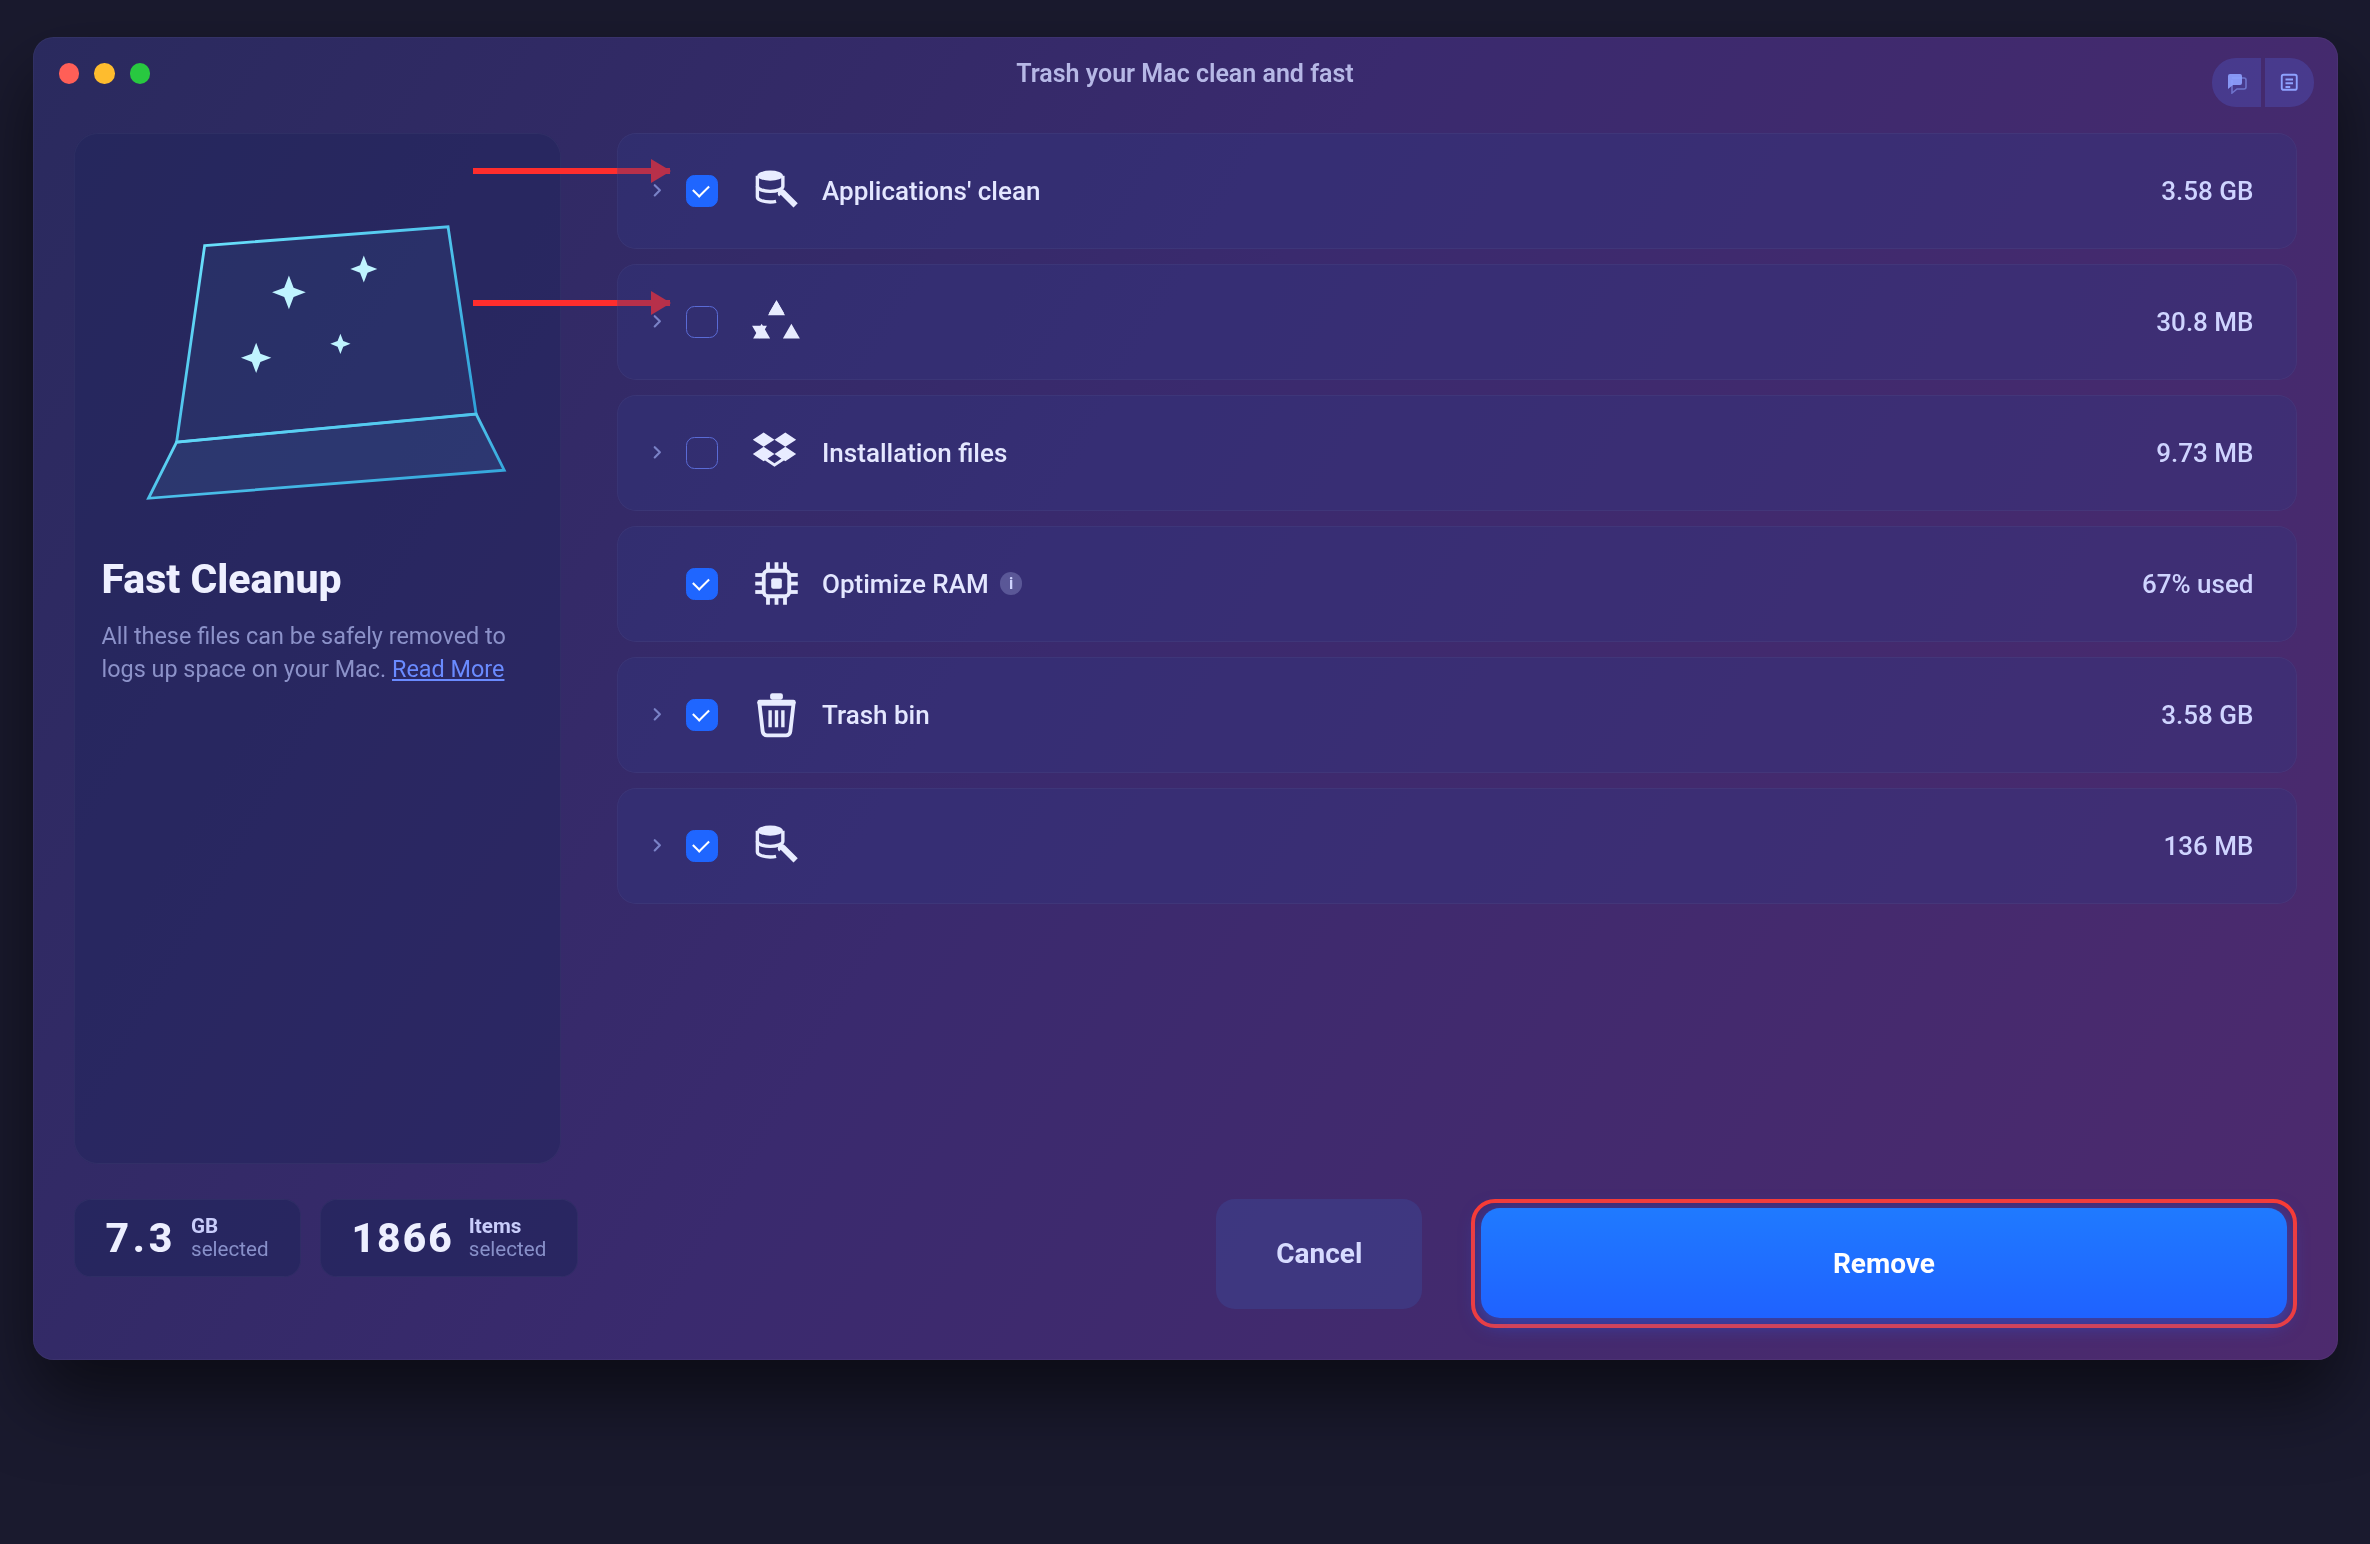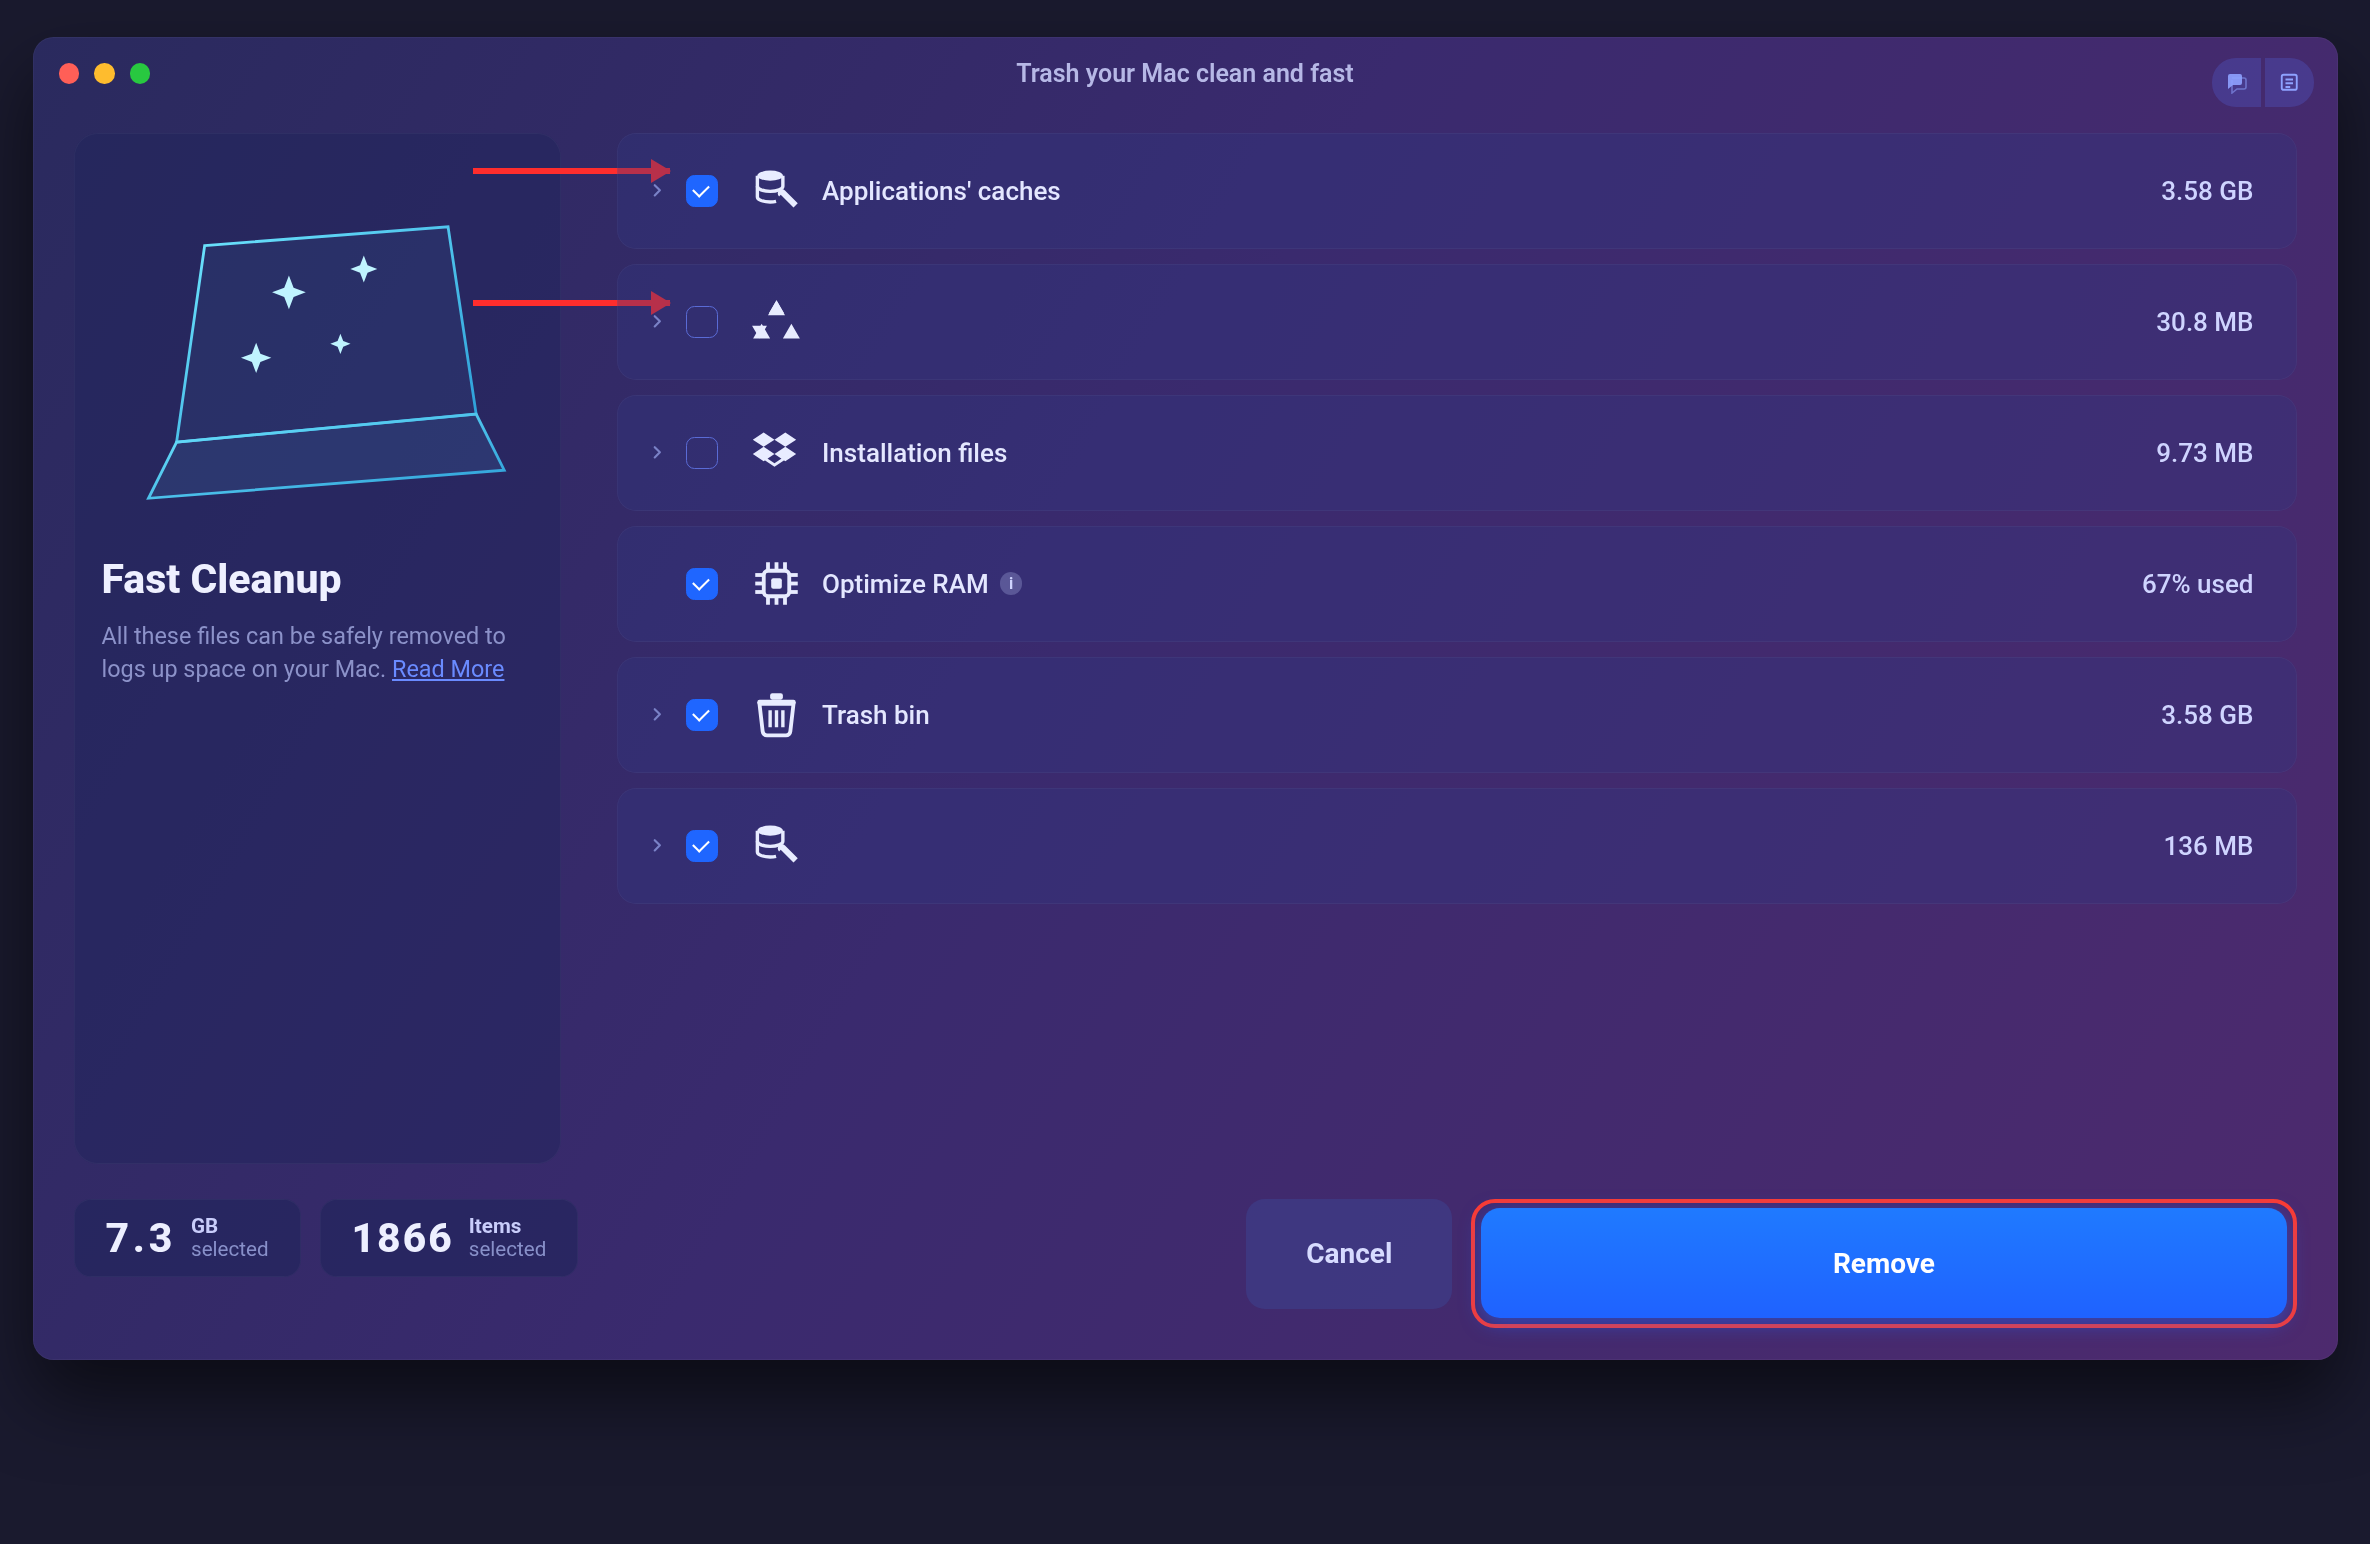--- a/index.html
+++ b/index.html
@@ -143,21 +143,21 @@
     padding: 0 52px;
     cursor:pointer; user-select:none;
   }
   .btn.cancel { color:#d7dbff; background: rgba(60,70,150,0.45); min-width: 206px; }
   .btn.remove {
     color:#fff; background: linear-gradient(180deg,#1f7aff,#1f62ff);
     min-width: 806px;
     box-shadow: 0 5.6px 20.6px rgba(31,102,255,0.5);
   }
   .remove-wrap {
-    border: 4.7px solid #ff3b30; border-radius: 24px; padding: 5.6px;
+    border: 4.7px solid #ff3b30; border-radius: 24px; padding: 5.6px; margin-left: 30px;
   }
 </style>
 </head>
 <body>
 
 <div class="window">
 
   <div class="titlebar">
     <div class="traffic-lights">
       <div class="tl red"></div>
@@ -233,21 +233,21 @@
           <div class="cb checked"></div>
           <div class="ico">
             <svg width="51" height="51" viewBox="0 0 24 24" fill="currentColor">
               <ellipse cx="9" cy="5" rx="6" ry="2.4"></ellipse>
               <path d="M3 5v5c0 1.3 2.7 2.4 6 2.4s6-1.1 6-2.4V5" fill="none" stroke="currentColor" stroke-width="1.6"></path>
               <path d="M3 10v5c0 1.3 2.7 2.4 6 2.4 1 0 2-.1 2.8-.3" fill="none" stroke="currentColor" stroke-width="1.6"></path>
               <path d="M14 14l6 6 2-2-6-6c-.8-.8-2-.8-2.8 0-.8.8-.8 2 0 2.8z"></path>
             </svg>
           </div>
           <div class="row-label">
-            <span>Applications' caches</span>
+            <span>Applications' clean</span>
           </div>
           <div class="row-size">3.58 GB</div>
         </div>
         <div class="row">
           <div class="chev">
             <svg width="20.6" height="20.6" viewBox="0 0 24 24" fill="none" stroke="currentColor" stroke-width="2.5" stroke-linecap="round" stroke-linejoin="round">
               <polyline points="9 6 15 12 9 18"></polyline>
             </svg>
           </div>
           <div class="cb"></div>

